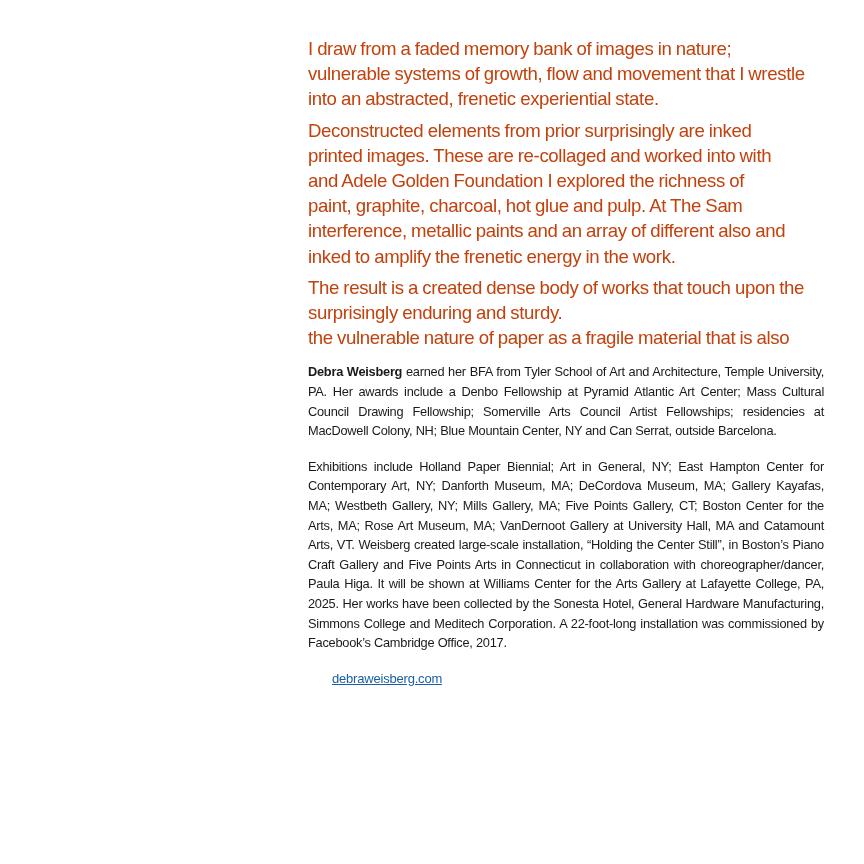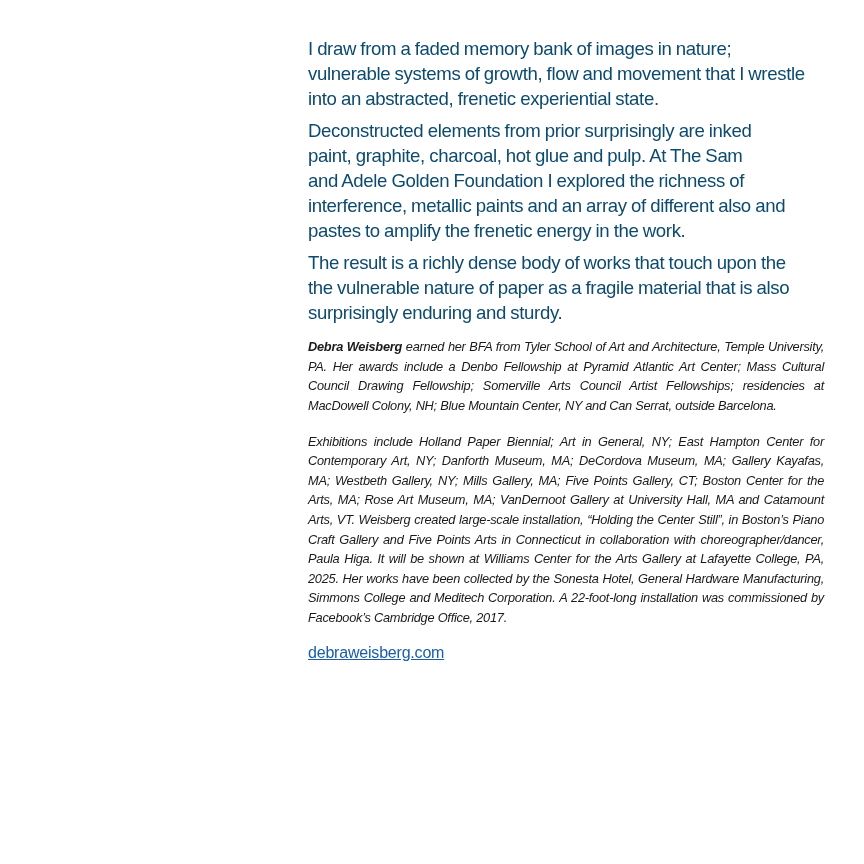--- a/index.html
+++ b/index.html
@@ -17,73 +17,74 @@
       position: absolute;
       left: 308px;
       top: 36px;
       width: 516px;
     }
     .statement p {
       margin: 0 0 6px 0;
       font-family: "Liberation Sans", sans-serif;
       font-size: 18.6px;
       line-height: 25.2px;
-      color: #0c4a6e;
+      color: #c2410c;
       letter-spacing: -0.35px;
       word-spacing: -0.5px;
     }
     .statement p.line-block span {
       display: block;
       white-space: nowrap;
     }
     .bio {
       margin-top: 12px;
     }
     .bio p {
       margin: 0 0 16px 0;
       font-family: "Liberation Sans", sans-serif;
       font-size: 12.8px;
       line-height: 19.6px;
       color: #1a1a1a;
       text-align: justify;
       letter-spacing: -0.25px;
-      font-style: italic;
     }
     .bio p .name {
       font-weight: bold;
     }
     .link {
       font-family: "Liberation Sans", sans-serif;
-      font-size: 16px;
+      font-size: 13px;
       color: #1a5ea8;
       text-decoration: underline;
       letter-spacing: -0.2px;
+      margin-left: 24px;
     }
   </style>
 </head>
 <body>
 
 <div class="content">
   <div class="statement">
     <p class="line-block">
       <span>I draw from a faded memory bank of images in nature;</span>
       <span>vulnerable systems of growth, flow and movement that I wrestle</span>
       <span>into an abstracted, frenetic experiential state.</span>
     </p>
     <p class="line-block">
       <span>Deconstructed elements from prior surprisingly are inked</span>
+      <span>printed images. These are re-collaged and worked into with</span>
+      <span>and Adele Golden Foundation I explored the richness of</span>
       <span>paint, graphite, charcoal, hot glue and pulp. At The Sam</span>
-      <span>and Adele Golden Foundation I explored the richness of</span>
       <span>interference, metallic paints and an array of different also and</span>
-      <span>pastes to amplify the frenetic energy in the work.</span>
+      <span>inked to amplify the frenetic energy in the work.</span>
     </p>
     <p class="line-block">
-      <span>The result is a richly dense body of works that touch upon the</span>
+      <span>The result is a created dense body of works that touch upon the</span>
+      <span>surprisingly enduring and sturdy.</span>
       <span>the vulnerable nature of paper as a fragile material that is also</span>
-      <span>surprisingly enduring and sturdy.</span>
     </p>
   </div>
 
   <div class="bio">
     <p><span class="name">Debra Weisberg</span><span> earned her BFA from Tyler School of Art and Architecture, Temple University, PA. Her awards include a Denbo Fellowship at Pyramid Atlantic Art Center; Mass Cultural Council Drawing Fellowship; Somerville Arts Council Artist Fellowships; residencies at MacDowell Colony, NH; Blue Mountain Center, NY and Can Serrat, outside Barcelona.</span></p>
     <p>Exhibitions include Holland Paper Biennial; Art in General, NY; East Hampton Center for Contemporary Art, NY; Danforth Museum, MA; DeCordova Museum, MA; Gallery Kayafas, MA; Westbeth Gallery, NY; Mills Gallery, MA; Five Points Gallery, CT; Boston Center for the Arts, MA; Rose Art Museum, MA; VanDernoot Gallery at University Hall, MA and Catamount Arts, VT. Weisberg created large-scale installation, “Holding the Center Still”, in Boston’s Piano Craft Gallery and Five Points Arts in Connecticut in collaboration with choreographer/dancer, Paula Higa. It will be shown at Williams Center for the Arts Gallery at Lafayette College, PA, 2025. Her works have been collected by the Sonesta Hotel, General Hardware Manufacturing, Simmons College and Meditech Corporation. A 22-foot-long installation was commissioned by Facebook’s Cambridge Office, 2017.</p>
   </div>
 
   <a class="link" href="#">debraweisberg.com</a>
 </div>

